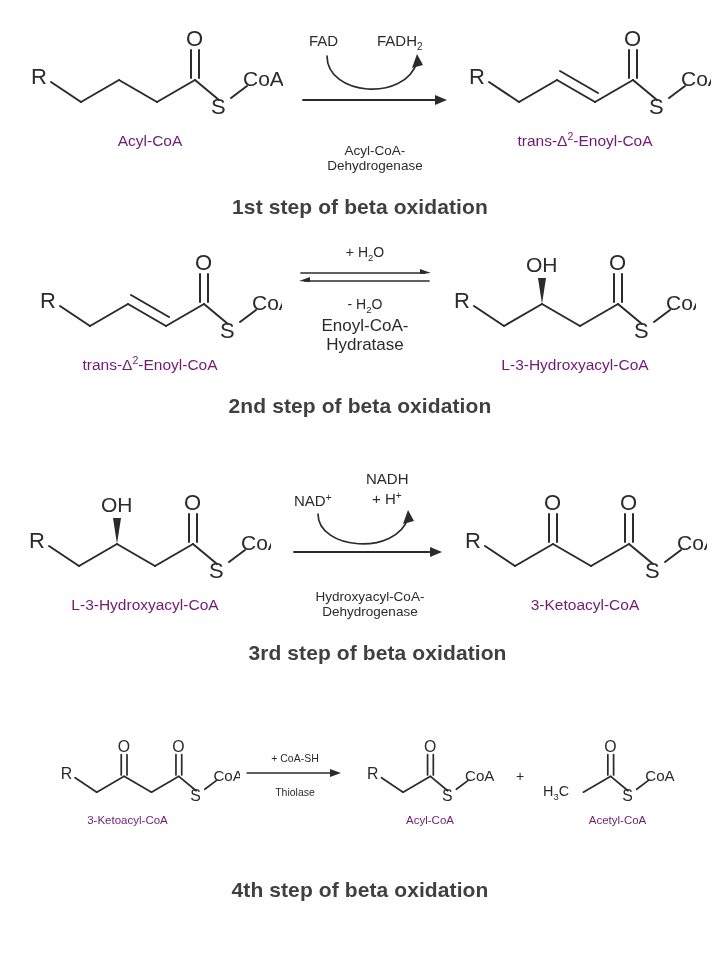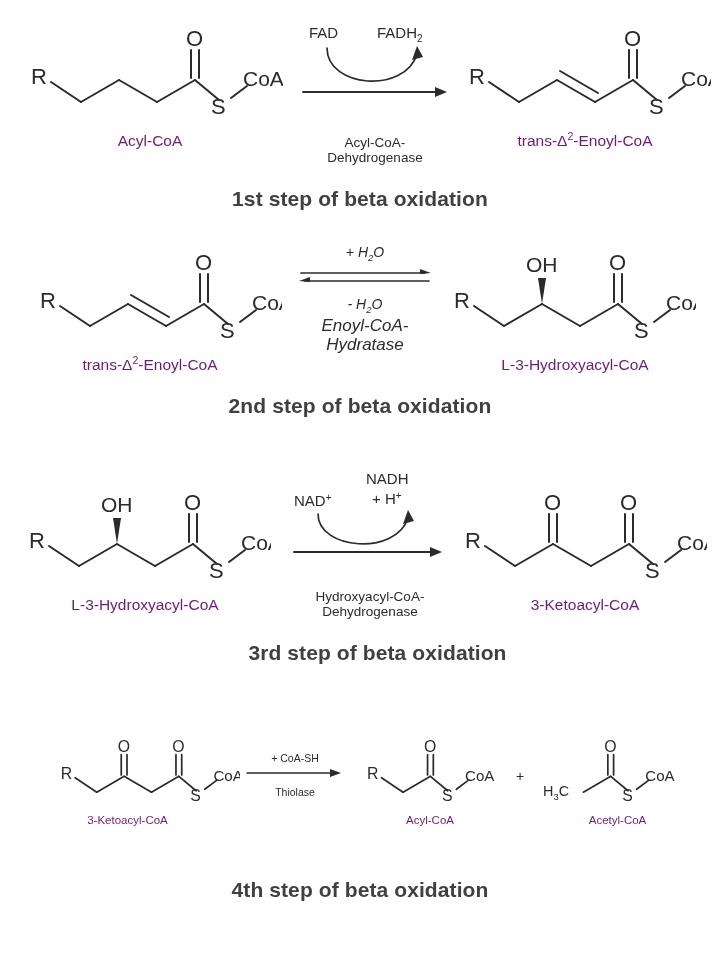--- a/index.html
+++ b/index.html
@@ -121,21 +121,21 @@
           <line class="bondline" x1="176" y1="54" x2="176" y2="26" stroke-width="2"></line>
           <text class="atomtext" x="163" y="22" font-size="22">O</text>
           <line class="bondline" x1="172" y1="56" x2="196" y2="76" stroke-width="2"></line>
           <text class="atomtext" x="188" y="90" font-size="22">S</text>
           <line class="bondline" x1="208" y1="74" x2="224" y2="62" stroke-width="2"></line>
           <text class="atomtext" x="220" y="62" font-size="21">CoA</text>
         </svg>
         <div class="mol-caption">Acyl-CoA</div>
       </div>
 
-      <div class="arrow-block" style="width:160px; padding-top:16px;">
+      <div class="arrow-block" style="width:160px; padding-top:16px;margin-top:8px;">
         <svg width="160" height="112" viewBox="0 0 160 112">
           <text class="atomtext" x="14" y="22" font-size="15">FAD</text>
           <text class="atomtext" x="82" y="22" font-size="15">FADH<tspan font-size="10" dy="4">2</tspan></text>
 
           <path class="bondline" d="M32,32 C32,72 110,78 122,38" stroke-width="1.7"></path>
           <polygon points="122,30 117,44 128,41" fill="#2b2b2b"></polygon>
 
           <line class="bondline" x1="8" y1="76" x2="146" y2="76" stroke-width="1.9"></line>
           <polygon points="152,76 140,71 140,81" fill="#2b2b2b"></polygon>
         </svg>
@@ -184,21 +184,21 @@
           <line class="bondline" x1="176" y1="54" x2="176" y2="26" stroke-width="2"></line>
           <text class="atomtext" x="163" y="22" font-size="22">O</text>
           <line class="bondline" x1="172" y1="56" x2="196" y2="76" stroke-width="2"></line>
           <text class="atomtext" x="188" y="90" font-size="22">S</text>
           <line class="bondline" x1="208" y1="74" x2="224" y2="62" stroke-width="2"></line>
           <text class="atomtext" x="220" y="62" font-size="21">CoA</text>
         </svg>
         <div class="mol-caption"><span>trans-Δ</span><sup>2</sup><span>-Enoyl-CoA</span></div>
       </div>
 
-      <div class="arrow-block" style="width:150px; padding-top:12px;font-style:italic;">
+      <div class="arrow-block" style="width:150px; padding-top:12px;">
         <div class="arrow-top-labels"><span>+ H</span><sub>2</sub><span>O</span></div>
         <svg width="140" height="26" viewBox="0 0 140 26" style="margin:4px 0 2px 0;">
           <line class="bondline" x1="6" y1="9" x2="130" y2="9" stroke-width="1.7"></line>
           <polygon points="136,9 125,5 125,10" fill="#2b2b2b"></polygon>
           <line class="bondline" x1="10" y1="17" x2="134" y2="17" stroke-width="1.7"></line>
           <polygon points="4,17 15,13 15,18" fill="#2b2b2b"></polygon>
         </svg>
         <div class="arrow-top-labels"><span>- H</span><sub>2</sub><span>O</span></div>
         <div class="enzyme-label">
           <div>Enoyl-CoA-</div>

